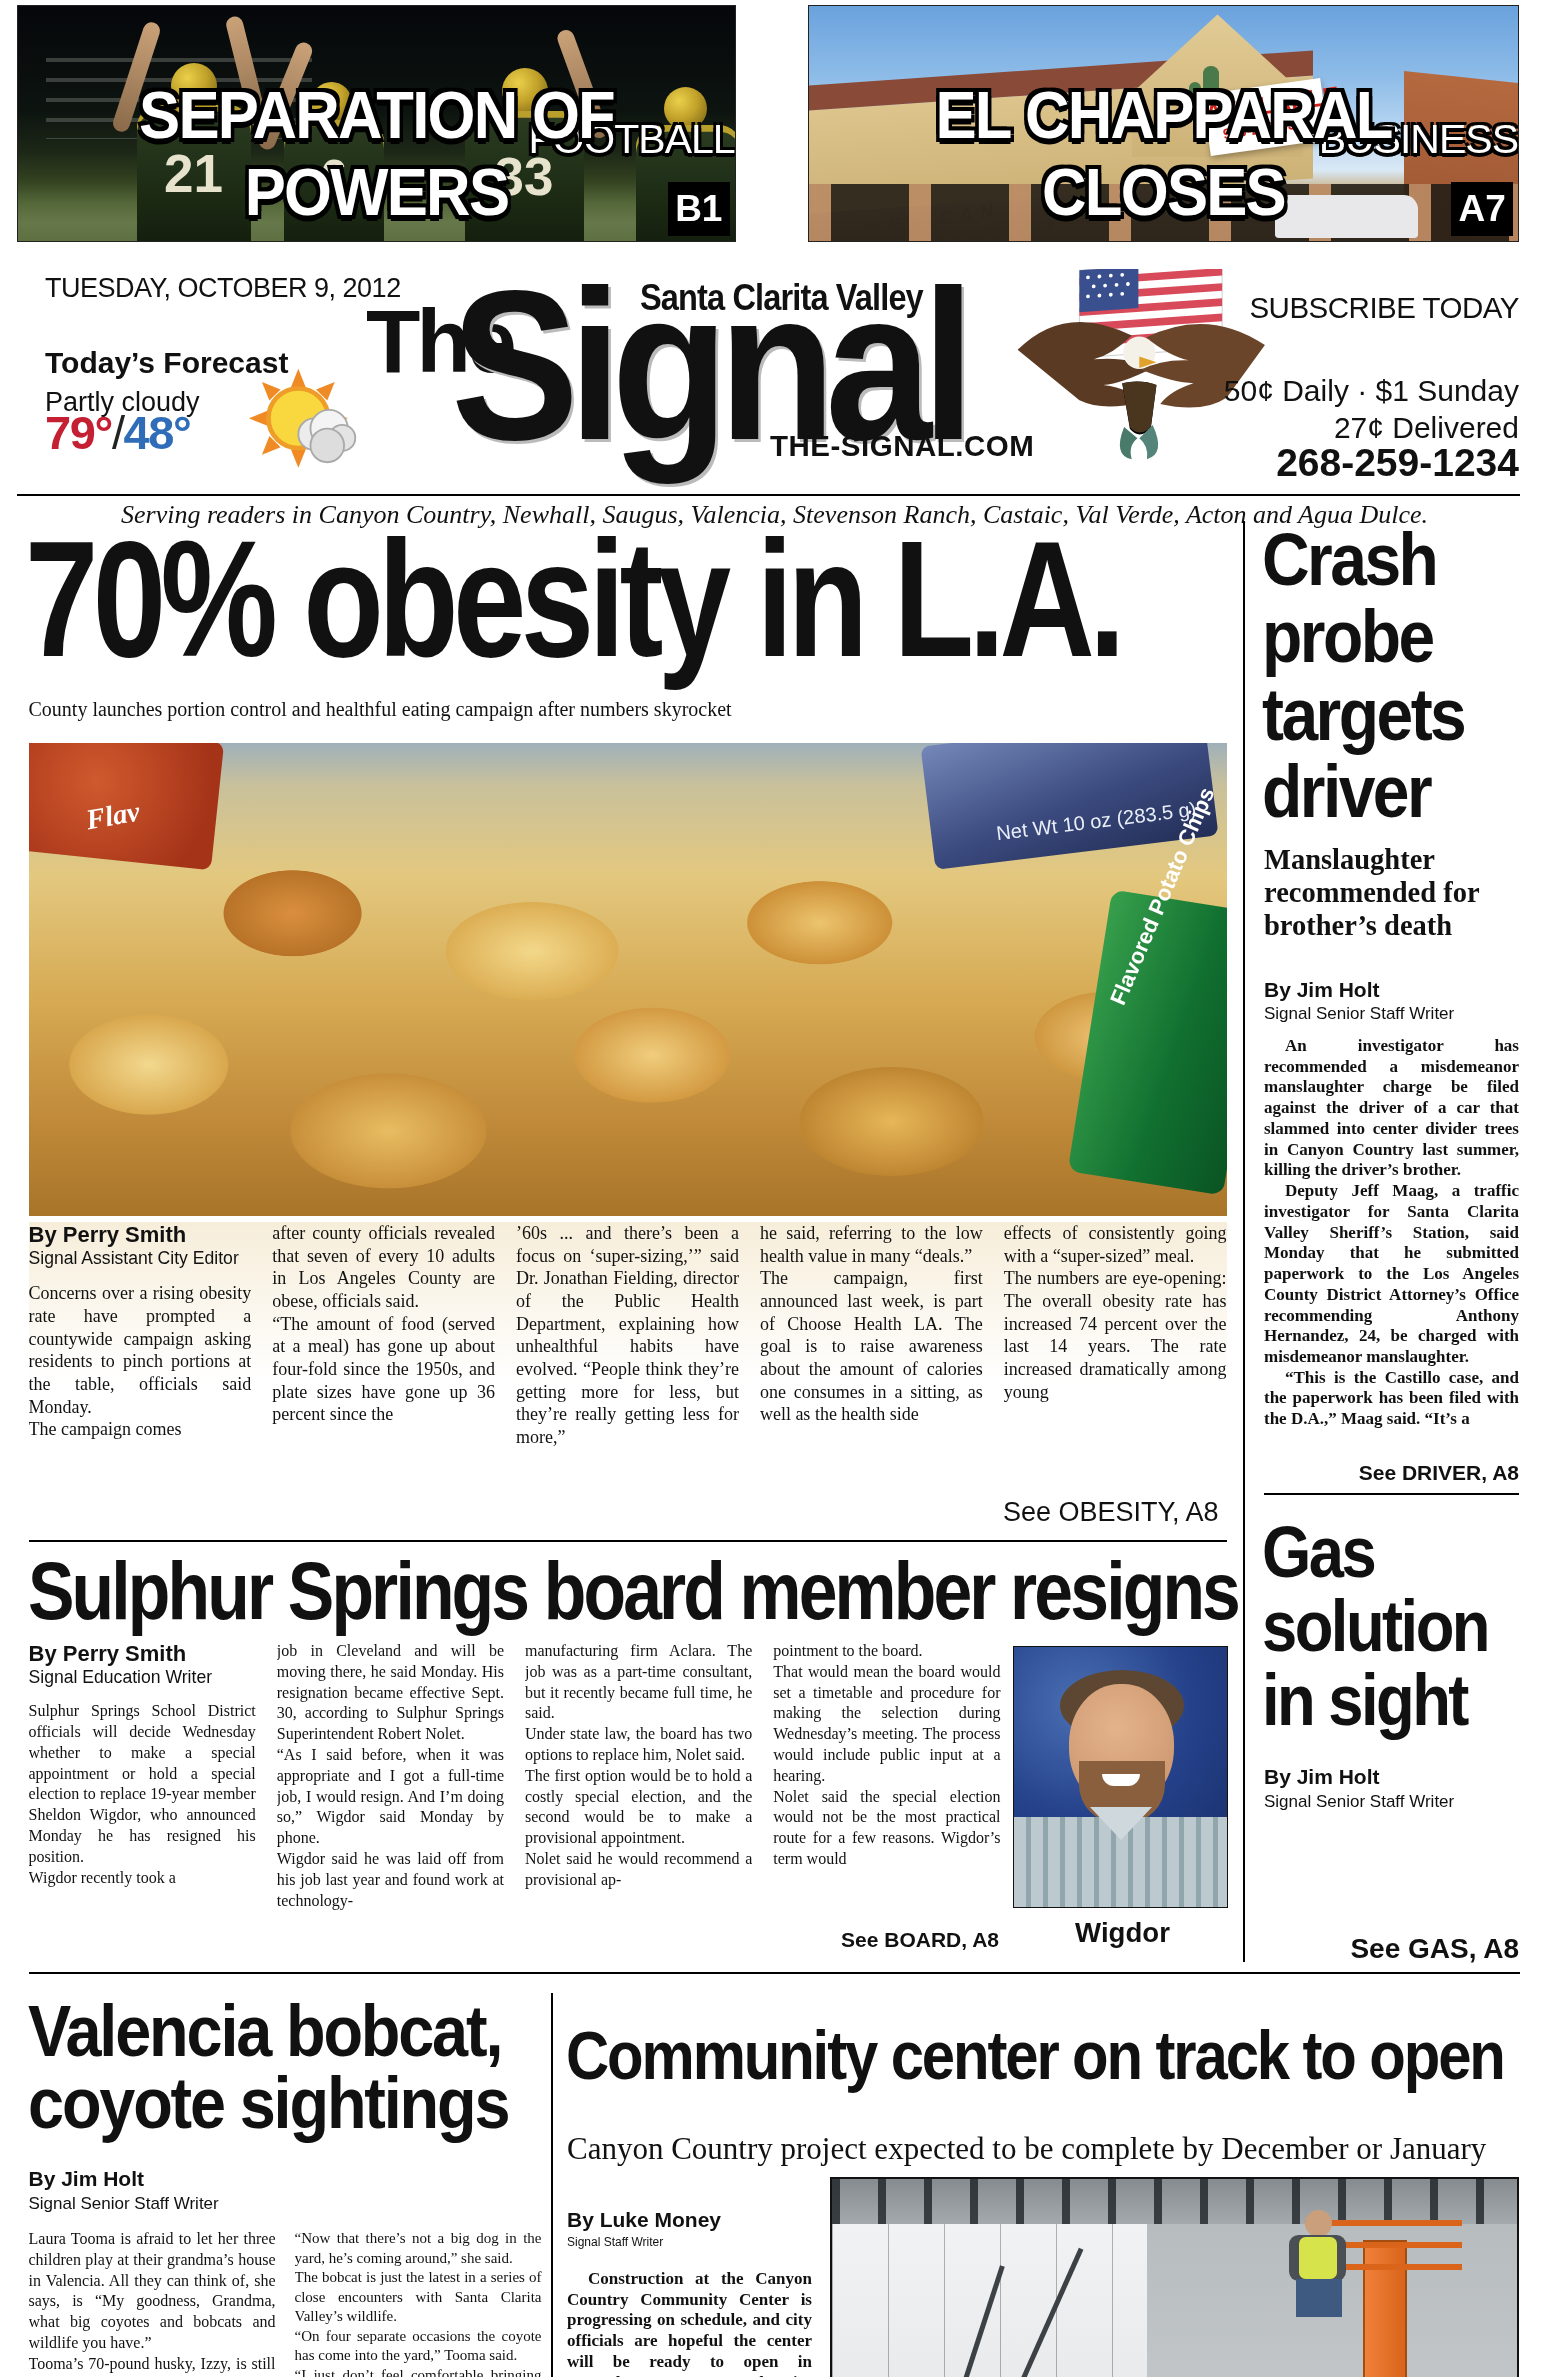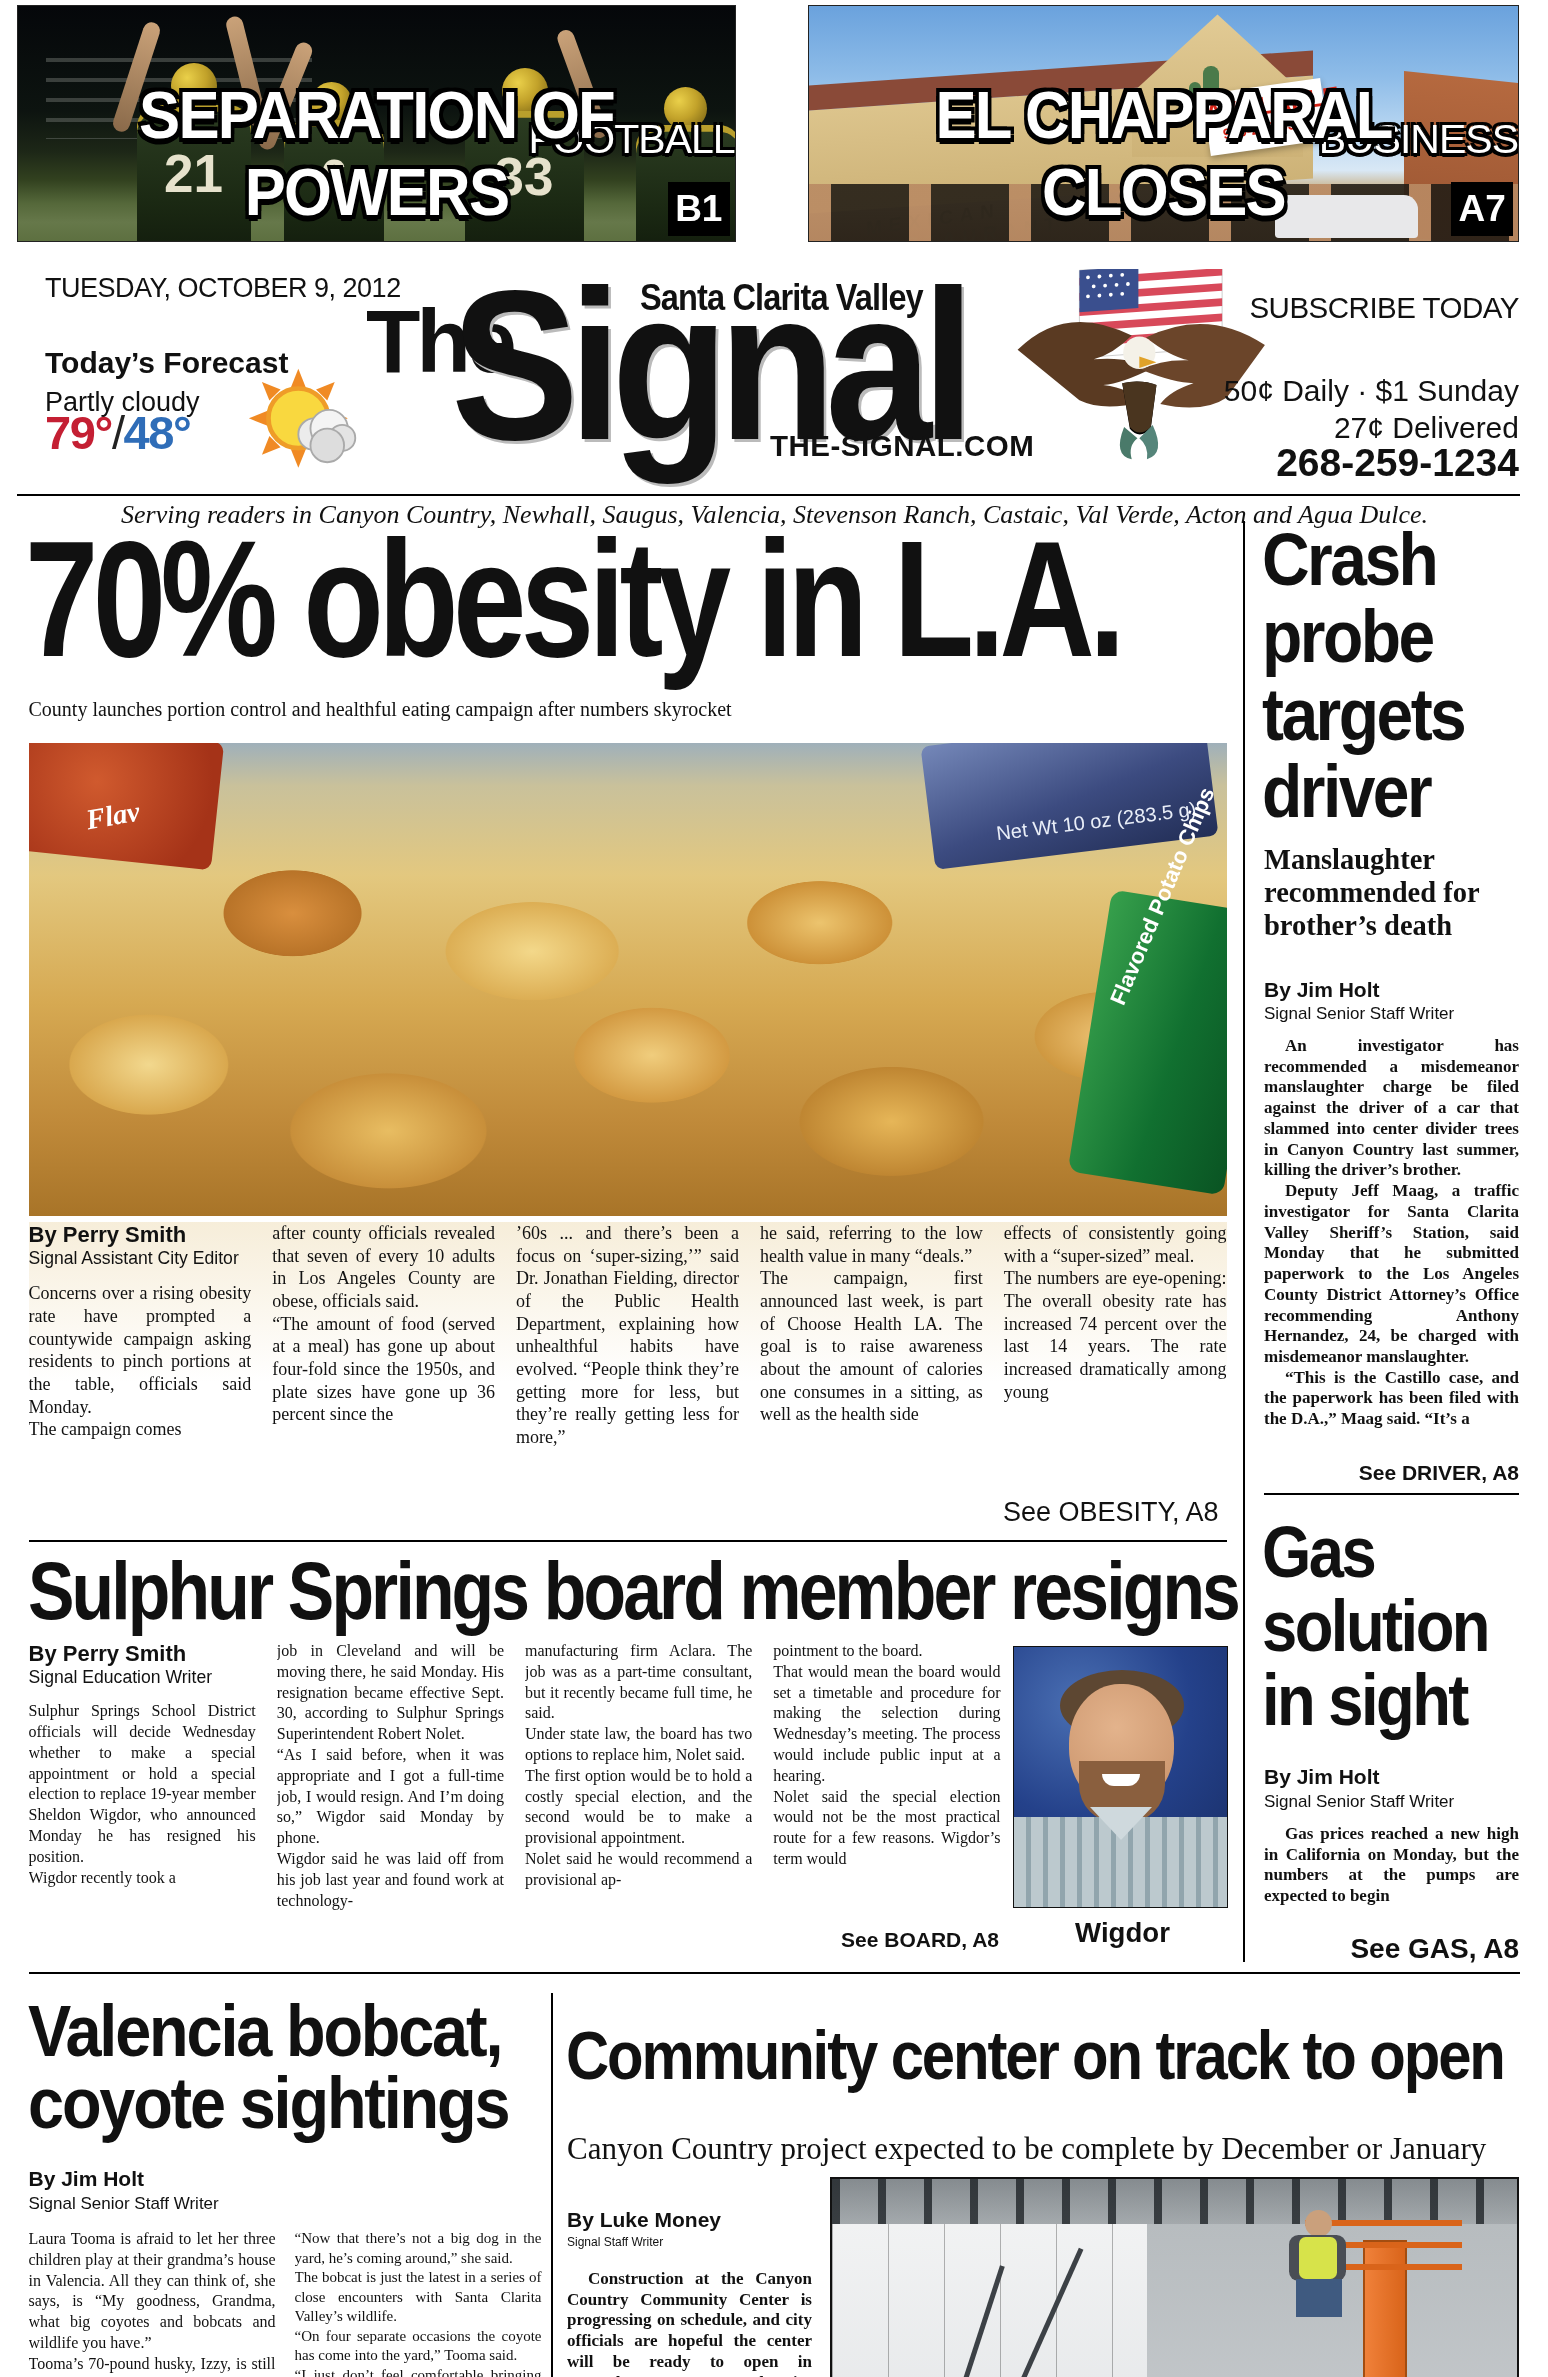--- a/index.html
+++ b/index.html
@@ -390,23 +390,20 @@
     <p>Deputy Jeff Maag, a traffic investigator for Santa Clarita Valley Sheriff’s Station, said Monday that he submitted paperwork to the Los Angeles County District Attorney’s Office recommending Anthony Hernandez, 24, be charged with misdemeanor manslaughter.</p>
     <p>“This is the Castillo case, and the paperwork has been filed with the D.A.,” Maag said. “It’s a</p>
   </div>
   <div class="abs" id="crash-jump">See DRIVER, A8</div>
 
   <div class="abs rule" id="rule-crash"></div>
 
   <div class="abs" id="h-gas">Gas solution in sight</div>
   <div class="abs" id="gas-by">By Jim Holt</div>
   <div class="abs" id="gas-byt">Signal Senior Staff Writer</div>
-  <div class="abs body36" id="gas-body">
-    <p>Gas prices reached a new high in California on Monday, but the numbers at the pumps are expected to begin</p>
-  </div>
   <div class="abs" id="gas-jump">See GAS, A8</div>
 
   <div class="abs rule" id="rule-bottom"></div>
 
   <div class="abs" id="h-bobcat">Valencia bobcat, coyote sightings</div>
   <div class="abs" id="bob-by">By Jim Holt</div>
   <div class="abs" id="bob-byt">Signal Senior Staff Writer</div>
   <div class="abs" id="bob-cols">
     <div class="col body34 pre">Laura Tooma is afraid to let her three children play at their grandma’s house in Valencia. All they can think of, she says, is “My goodness, Grandma, what big coyotes and bobcats and wildlife you have.”
 Tooma’s 70-pound husky, Izzy, is still recovering from bites and scratches on its snout and head from a fight with a coyote that hopped Tooma’s mother’s 6-foot backyard fence.

